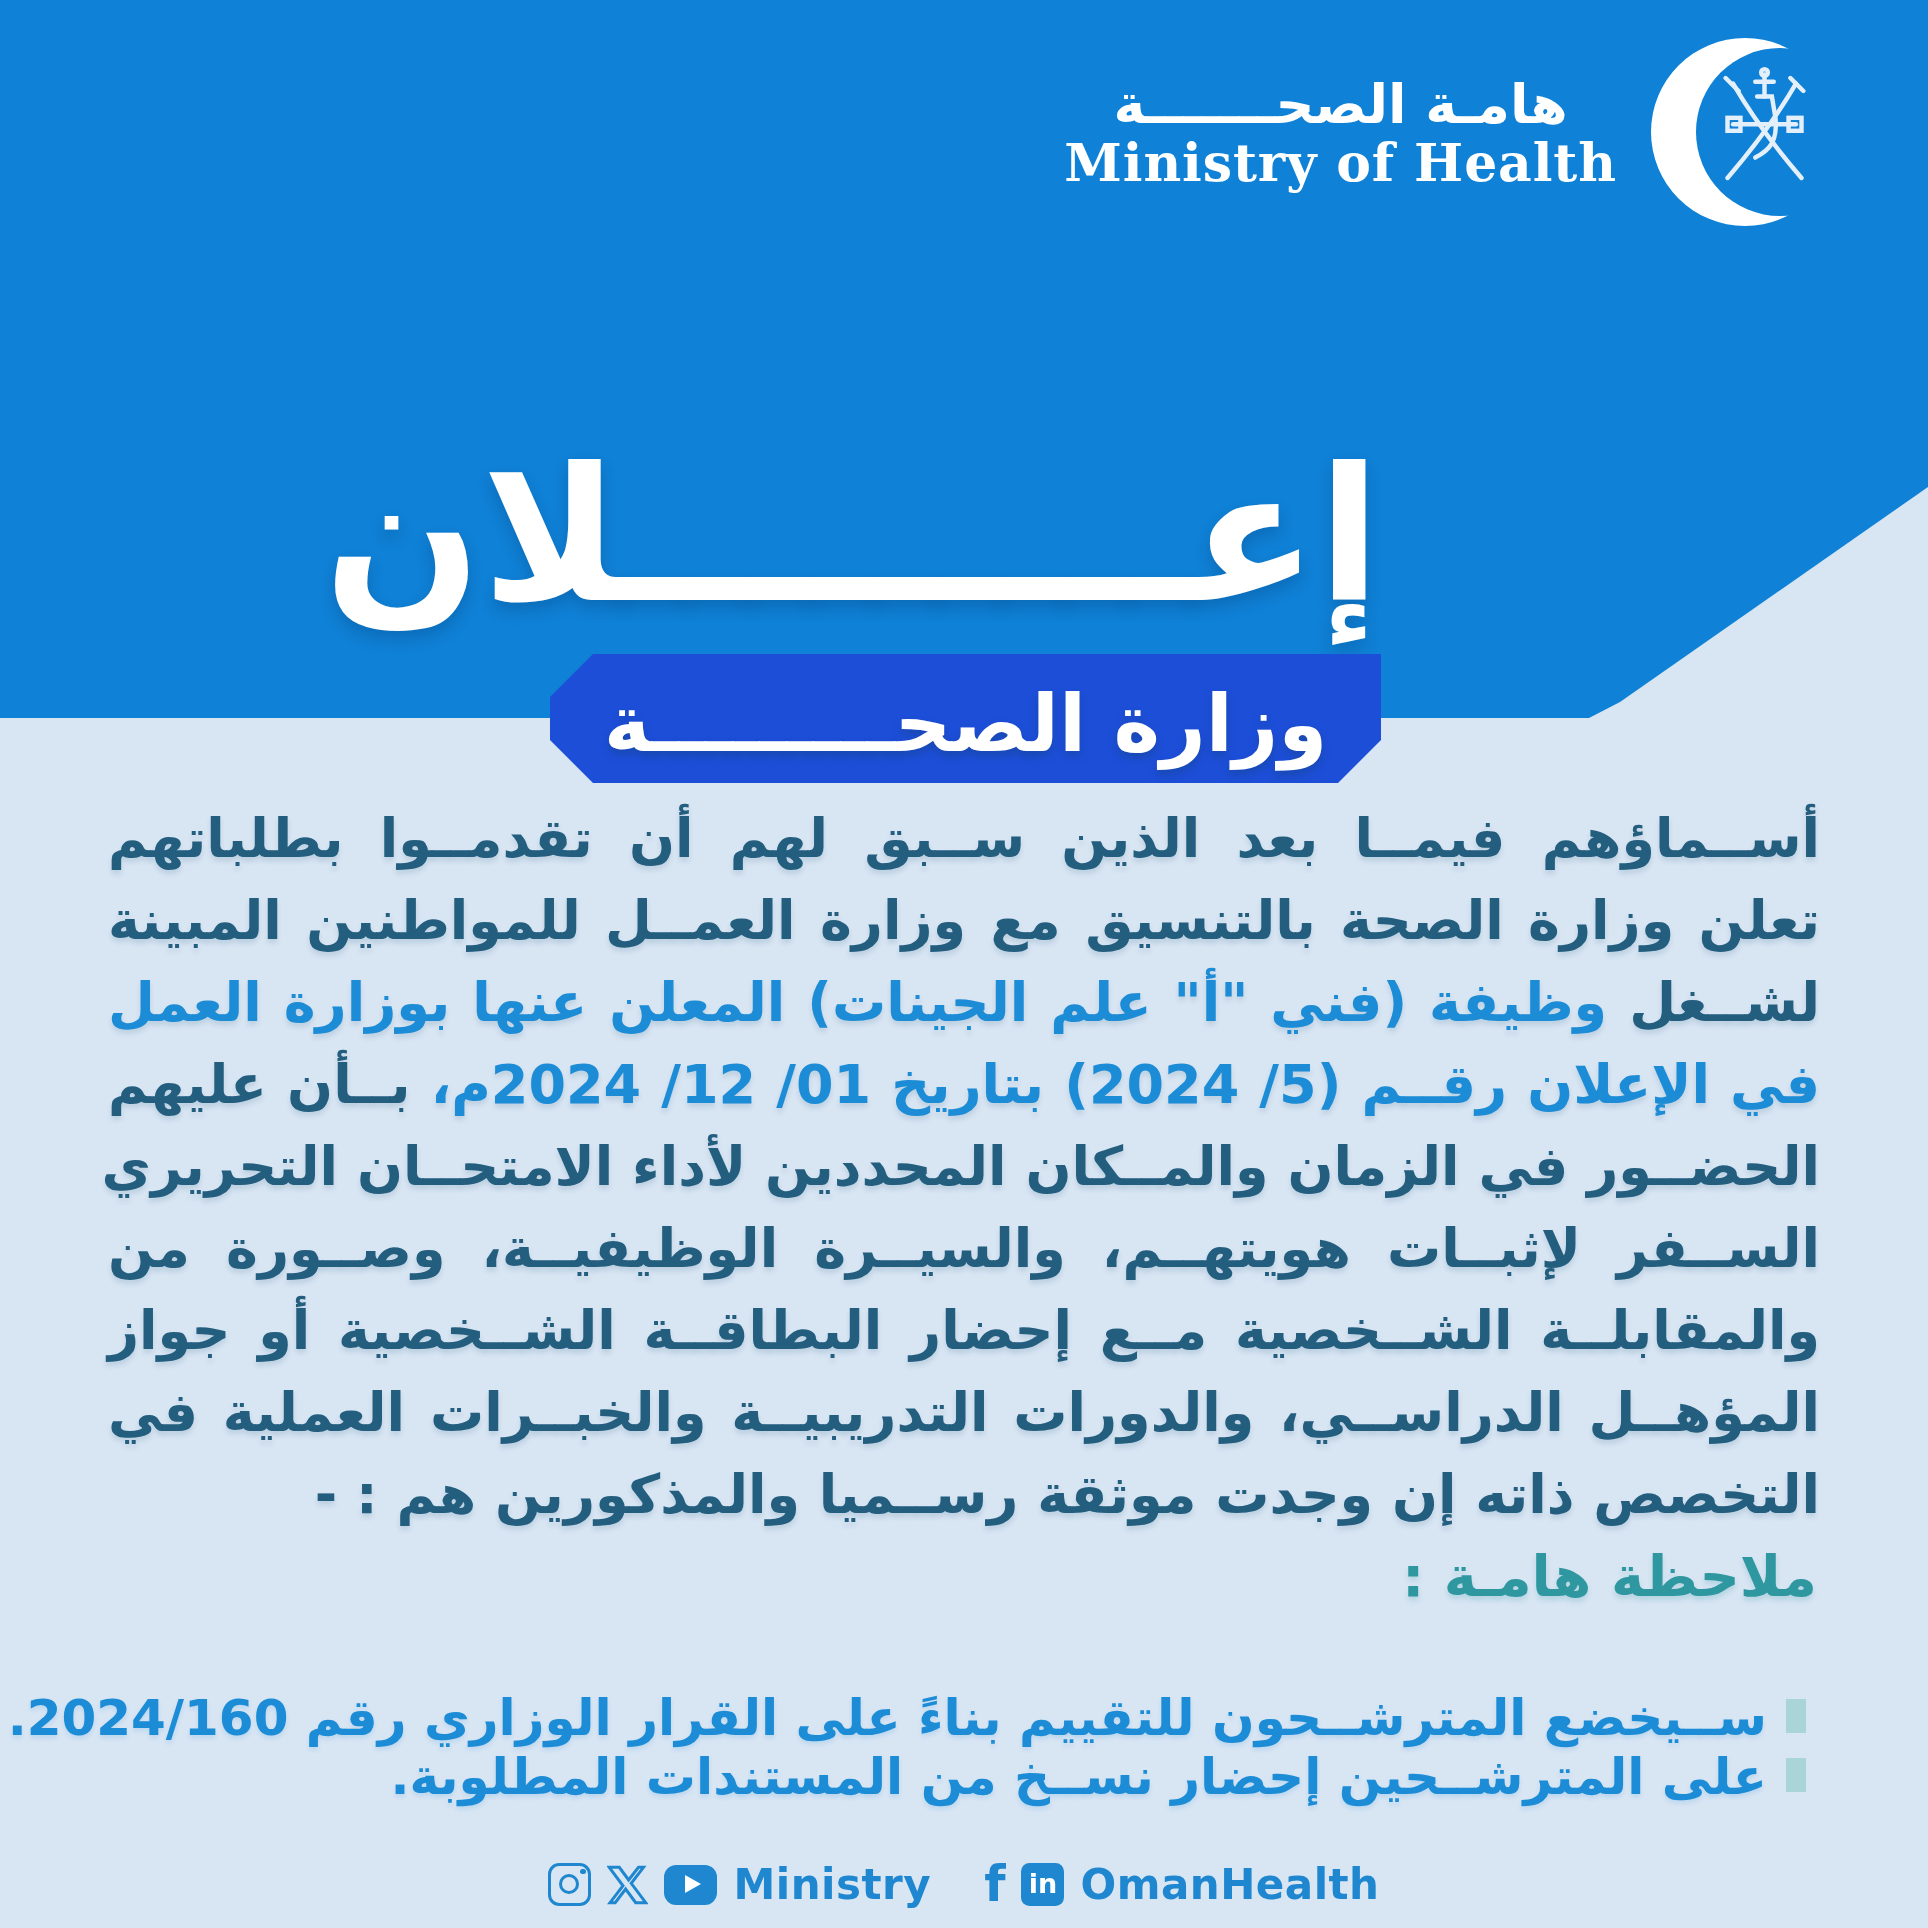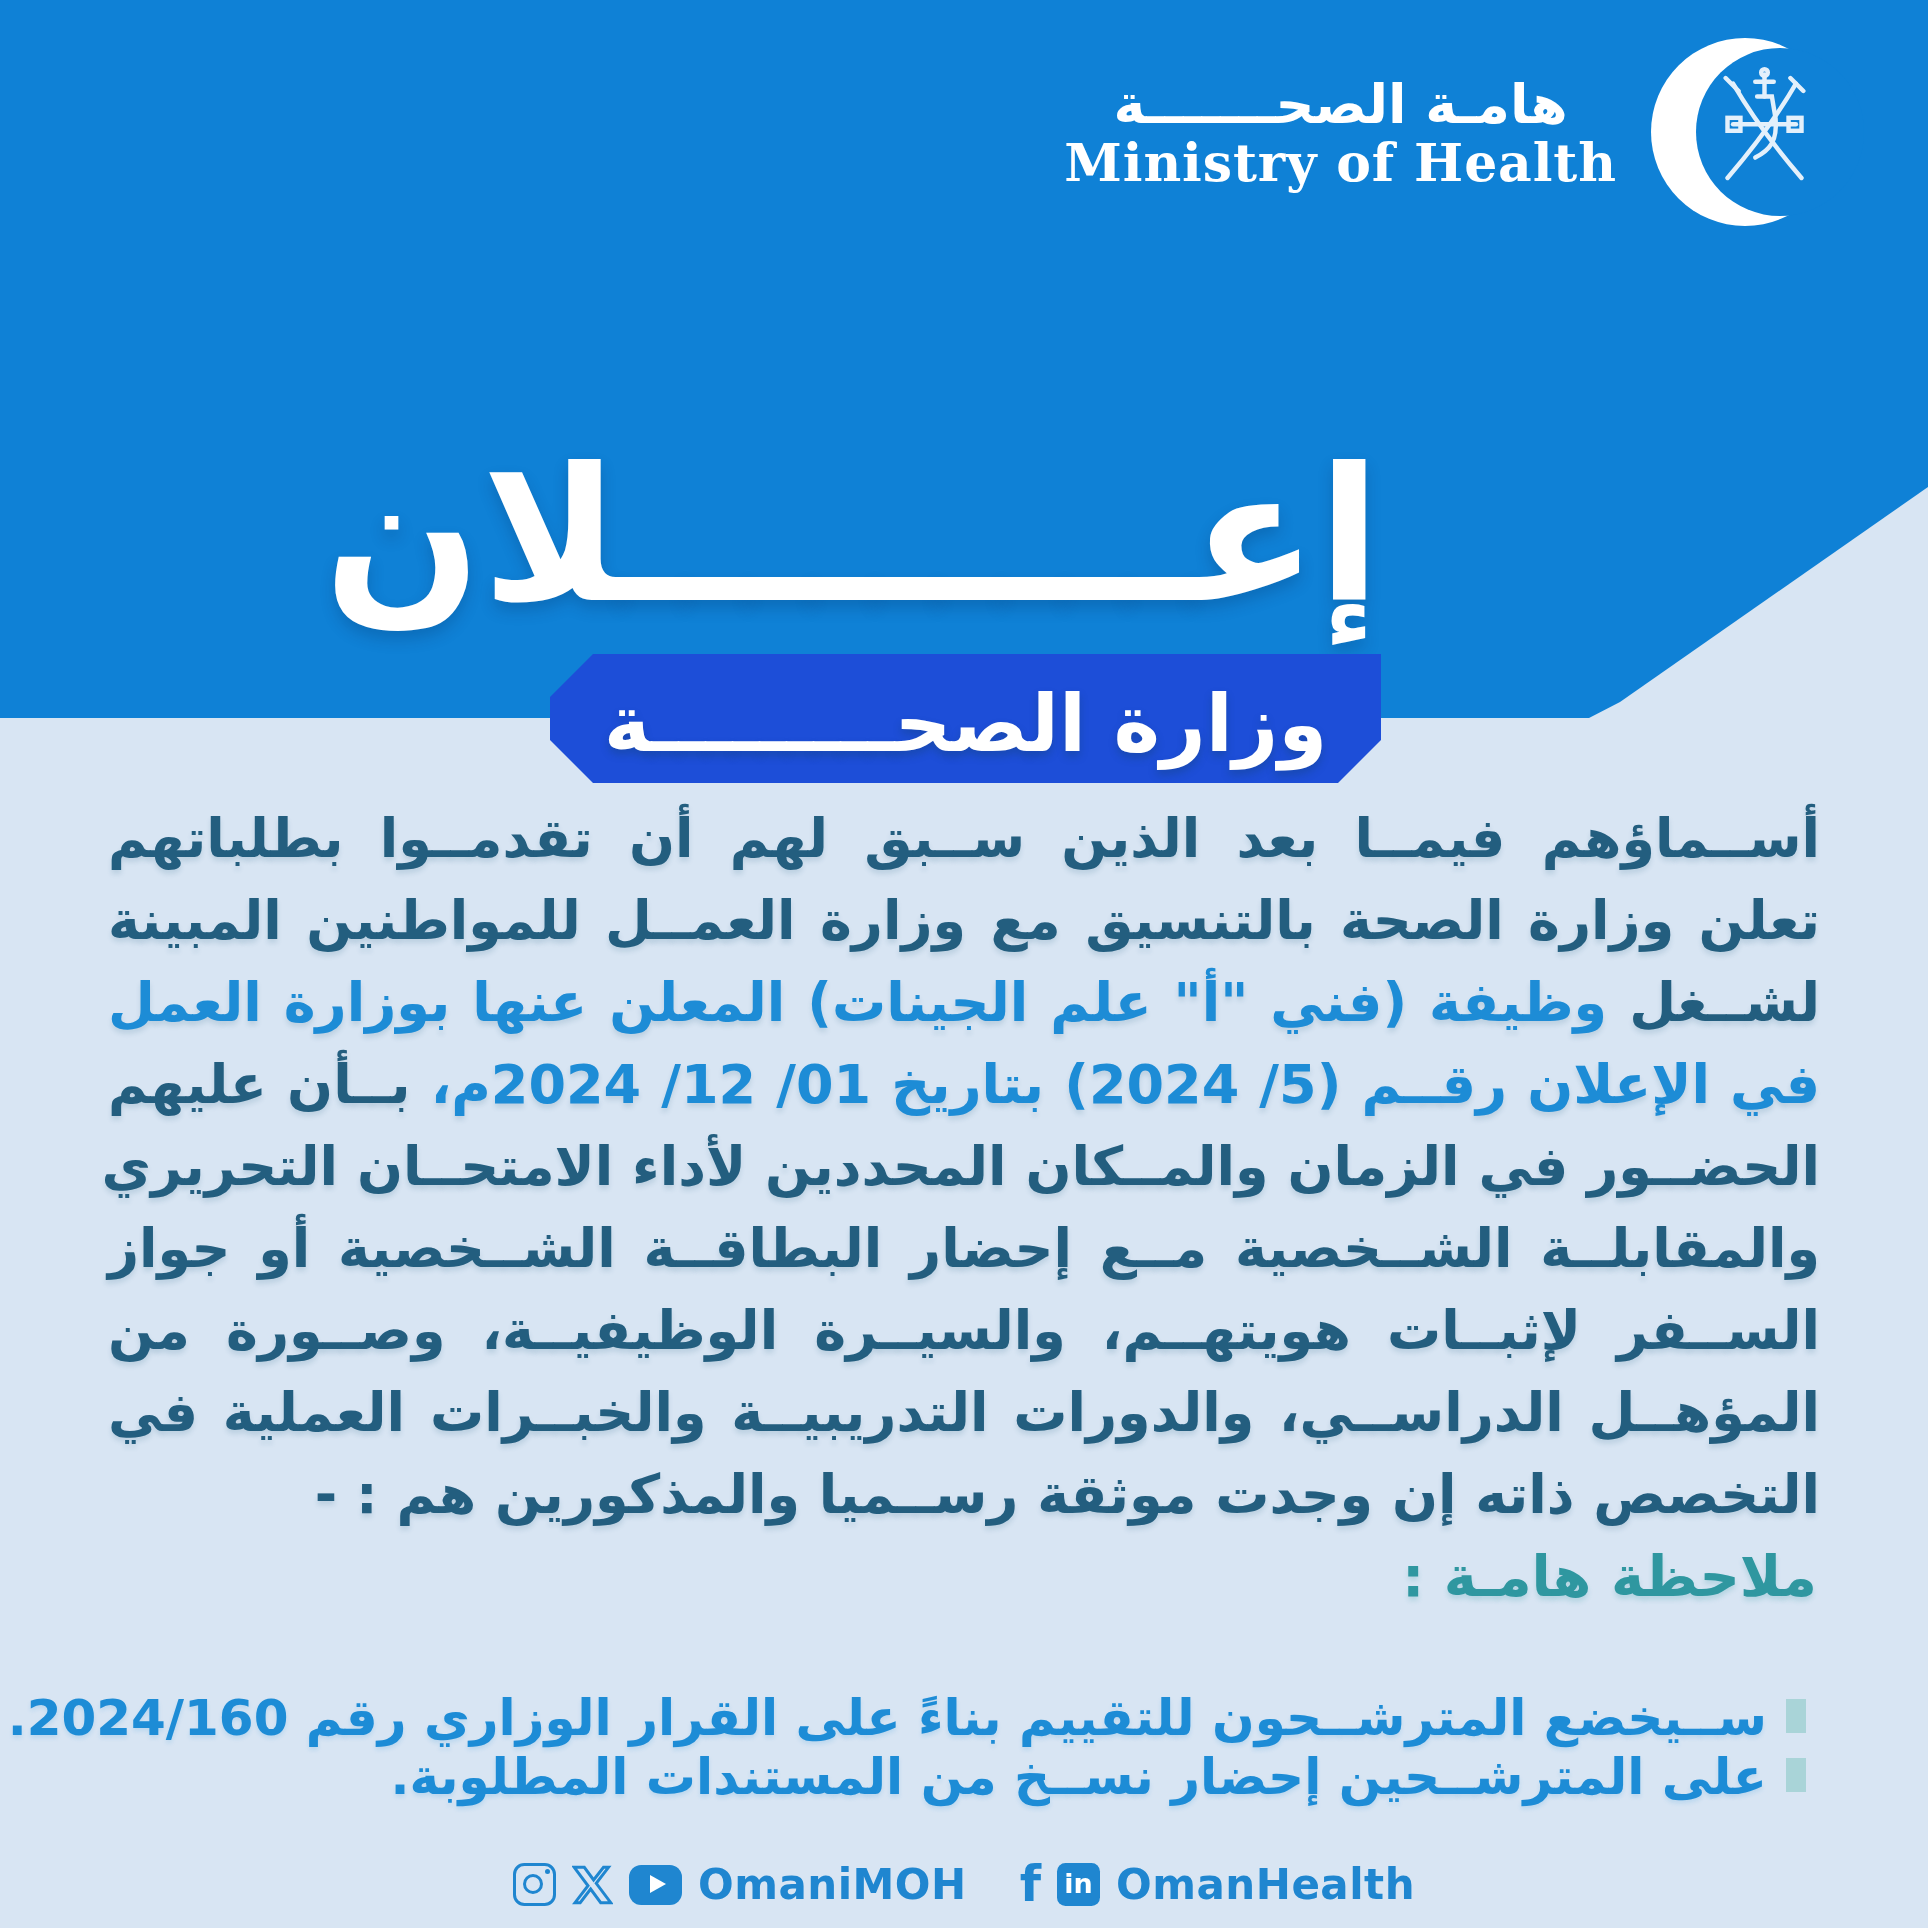--- a/index.html
+++ b/index.html
@@ -117,22 +117,22 @@
   </div>
 
   <div class="badge">وزارة الصحـــــــــة</div>
 
   <div class="para">
     <div class="line j"><span>أســماؤهم فيمــا بعد الذين ســبق لهم أن تقدمــوا بطلباتهم</span></div>
     <div class="line j"><span>تعلن وزارة الصحة بالتنسيق مع وزارة العمــل للمواطنين المبينة</span></div>
     <div class="line j"><span>لشــغل </span><span class="hl">وظيفة (فني "أ" علم الجينات) المعلن عنها بوزارة العمل</span></div>
     <div class="line j"><span class="hl">في الإعلان رقــم (5/ 2024) بتاريخ 01/ 12/ 2024م،</span><span>  بــأن عليهم</span></div>
     <div class="line j"><span>الحضــور في الزمان والمــكان المحددين لأداء الامتحــان التحريري</span></div>
+    <div class="line j"><span>الســفر لإثبــات هويتهــم، والسيــرة الوظيفيــة، وصــورة من</span></div>
     <div class="line j"><span>والمقابلــة الشــخصية مــع إحضار البطاقــة الشــخصية أو جواز</span></div>
-    <div class="line j"><span>الســفر لإثبــات هويتهــم، والسيــرة الوظيفيــة، وصــورة من</span></div>
     <div class="line j"><span>المؤهــل الدراســي، والدورات التدريبيــة والخبــرات العملية في</span></div>
     <div class="line last"><span>التخصص ذاته إن وجدت موثقة رســميا والمذكورين هم : -</span></div>
   </div>
 
   <div class="note-heading">ملاحظة هامـة :</div>
 
   <div class="bullet b1">
     <span class="sq"></span>
     <span>ســيخضع المترشــحون للتقييم بناءً على القرار الوزاري رقم 2024/160.</span>
   </div>
@@ -147,21 +147,21 @@
         <span class="dot"></span>
       </span>
     <span class="xicon">
       <svg width="41" height="40" viewBox="0 0 22 20">
         <path d="M1.2 0.5 L8.6 10.4 L1.6 19.5 H4.4 L10.0 12.2 L15.4 19.5 H20.8 L13.0 9.1 L19.6 0.5 H16.9 L11.6 7.3 L6.6 0.5 Z" fill="none" stroke="#1f86d0" stroke-width="1.6"></path>
       </svg>
     </span>
     <span class="yt">
         <span class="tri"></span>
       </span>
-    <span class="handle">OmaniMOH</span>
+    <span class="handle">Ministry</span>
     <span class="gap"></span>
     <span class="fb">f</span>
     <span class="li">in</span>
     <span class="handle">OmanHealth</span>
   </div>
 
 </div>
 
 
 </body></html>

